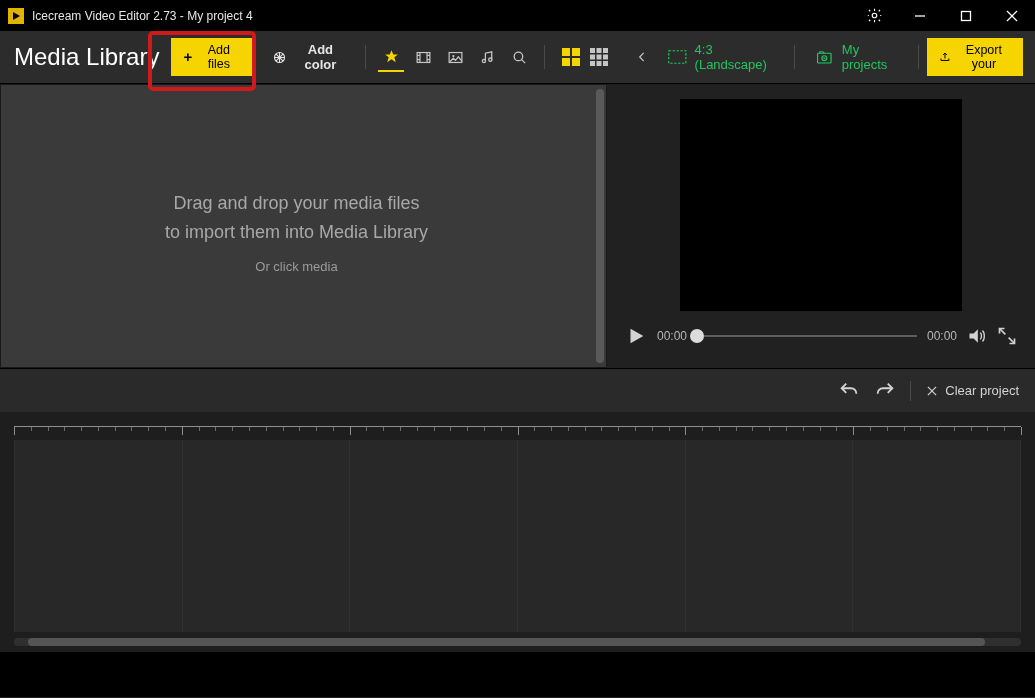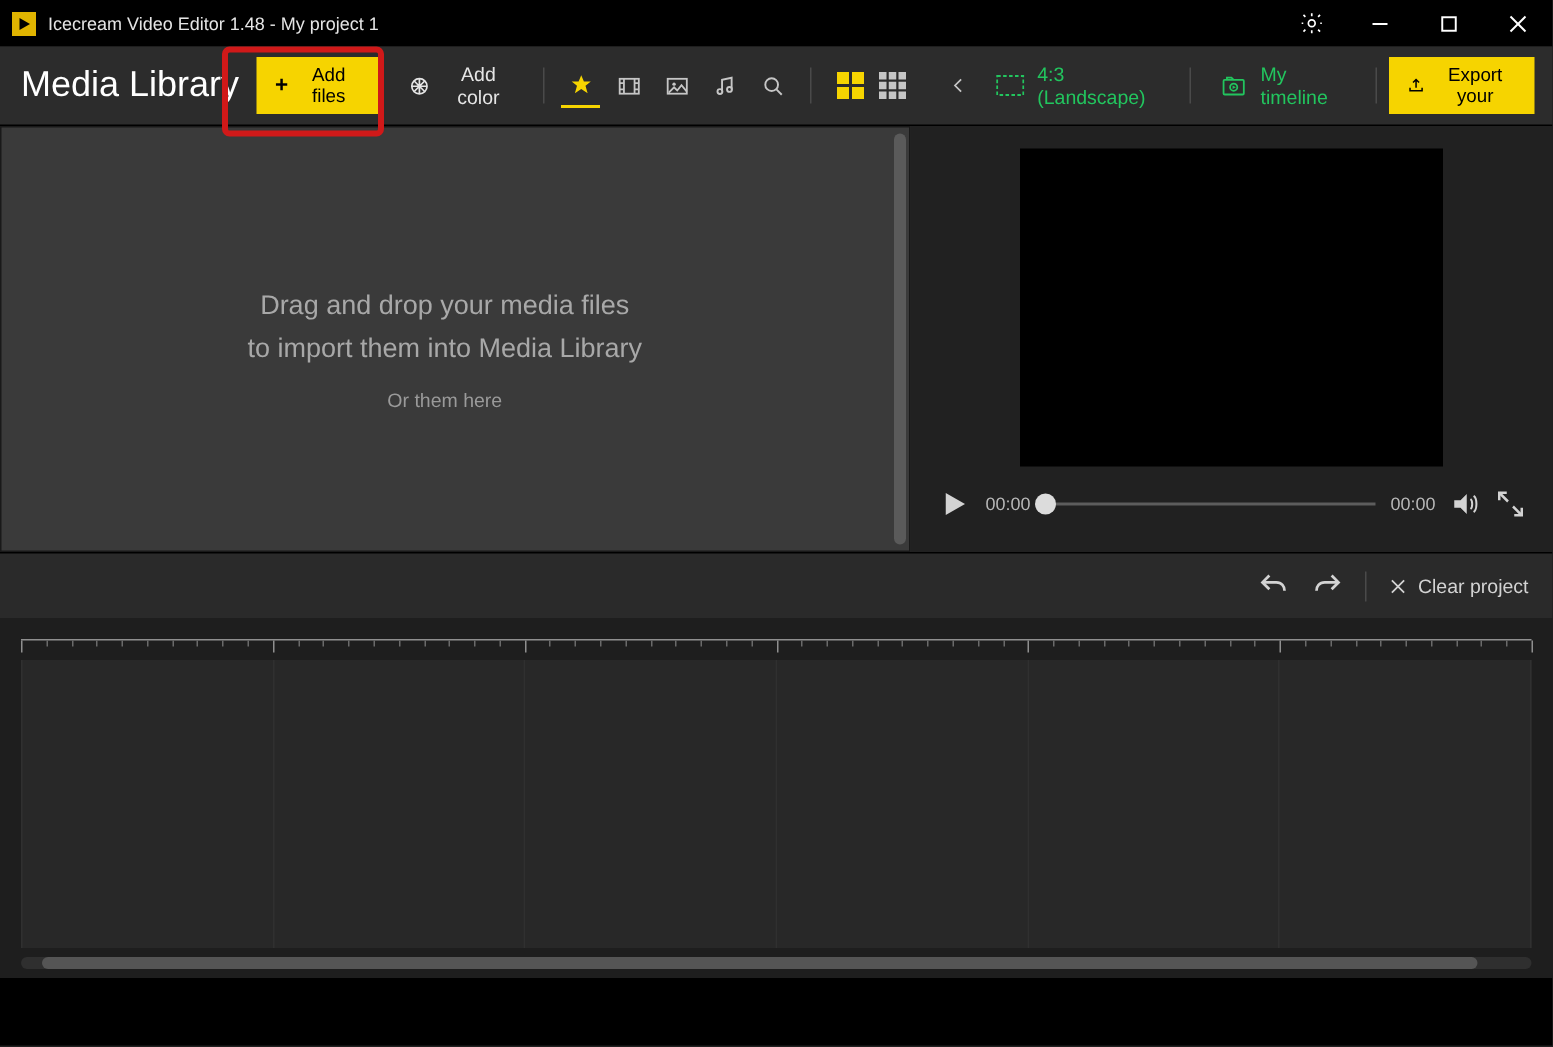--- a/index.html
+++ b/index.html
@@ -251,21 +251,21 @@
 </head>
 <body>
 
 <div class="titlebar">
   <span class="logo">
     <svg viewBox="0 0 10 10">
         <polygon points="2,1 9,5 2,9" fill="#000"></polygon>
       </svg>
   </span>
   <span class="title-text">
-    <span>Icecream Video Editor 1.48</span><span>  -  </span><span>My project 1</span>
+    <span>Icecream Video Editor 2.73</span><span>  -  </span><span>My project 4</span>
   </span>
   <span class="spacer"></span>
   <div class="win-btn gear">
     <svg viewBox="0 0 24 24" fill="none" stroke="currentColor" stroke-width="1.6">
       <circle cx="12" cy="12" r="3.2"></circle>
       <path d="M12 2.5v3M12 18.5v3M4 12h-1.5M21.5 12H20M6 6l-1.8-1.8M19.8 19.8 18 18M6 18l-1.8 1.8M19.8 4.2 18 6"></path>
     </svg>
   </div>
   <div class="win-btn">
     <svg viewBox="0 0 14 14" stroke="currentColor" stroke-width="1.3">
@@ -286,21 +286,21 @@
 </div>
 
 <div class="appbar">
 
   <div class="media-title">Media Library</div>
 
   <button class="btn-yellow plus">
     <span>Add files</span>
   </button>
 
-  <button class="btn-dark" style="margin-left:10px;">
+  <button class="btn-dark" style="margin-left:10px;font-weight:bold;">
     <svg viewBox="0 0 24 24" fill="none" stroke="currentColor" stroke-width="1.8">
       <circle cx="12" cy="12" r="8"></circle>
         <path d="M12 4v16M4 12h16M6.5 6.5l11 11M17.5 6.5l-11 11"></path>
     </svg>
     <span>Add color</span>
   </button>
 
   <span class="sep"></span>
 
   <div class="tool-icons">
@@ -382,40 +382,40 @@
       <span>4:3 (Landscape)</span>
     </div>
     <span class="sep"></span>
     <div class="projects-btn">
       <svg viewBox="0 0 24 24" fill="none" stroke="currentColor" stroke-width="1.6">
         <rect x="3" y="7" width="18" height="13" rx="1"></rect>
           <path d="M6 7V5h4l2 2"></path>
           <circle cx="12" cy="13.5" r="3.2"></circle>
           <polygon points="11,12 14,13.5 11,15" fill="currentColor" stroke="none"></polygon>
       </svg>
-      <span>My timeline</span>
+      <span>My projects</span>
     </div>
     <span class="sep"></span>
     <button class="btn-yellow btn-export">
       <svg viewBox="0 0 24 24" fill="none" stroke="#000" stroke-width="2">
         <path d="M12 15V4M8 8l4-4 4 4"></path>
           <path d="M4 15v4h16v-4"></path>
       </svg>
       <span>Export your</span>
     </button>
   </div>
 </div>
 
 <div class="workspace">
   <div class="library-panel">
     <div class="vscroll"></div>
     <div class="drop-msg">
       <div class="big">Drag and drop your media files</div>
       <div class="big">to import them into Media Library</div>
-      <div class="small">Or them here</div>
+      <div class="small">Or click media</div>
     </div>
   </div>
 
   <div class="preview-panel">
     <div class="preview-video"></div>
     <div class="play-controls">
       <div class="play-btn">
         <svg viewBox="0 0 24 24" fill="currentColor">
             <polygon points="6,4 20,12 6,20"></polygon>
           </svg>

